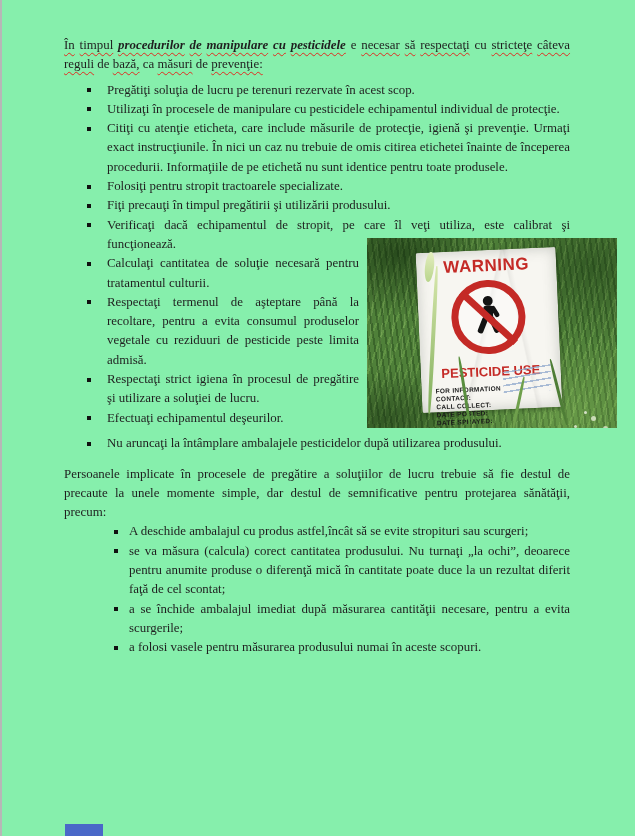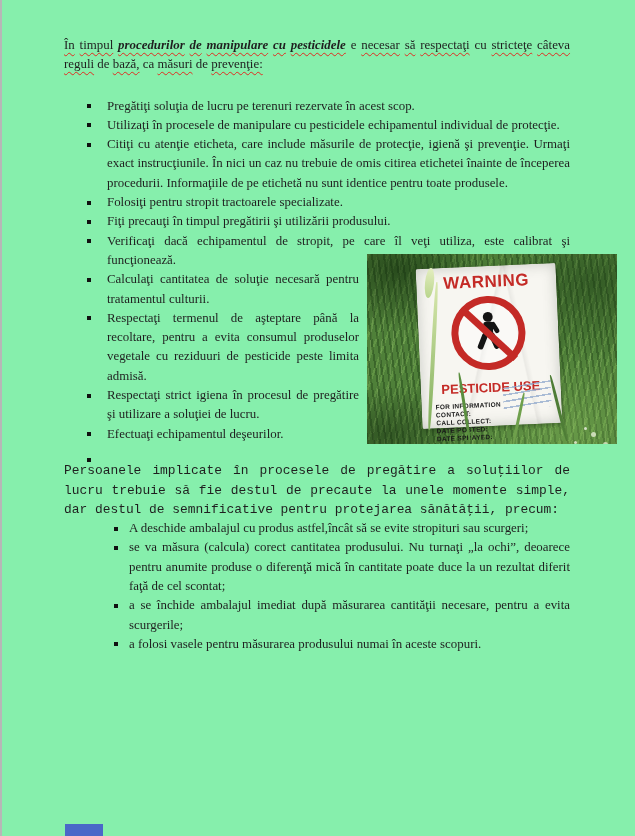--- a/index.html
+++ b/index.html
@@ -8,31 +8,31 @@
     font-family:"Liberation Serif","DejaVu Serif",serif;
     color:#1f1f1f;overflow:hidden;
   }
   .page{position:relative;width:635px;height:836px;background:#86efac;overflow:hidden;padding-left:46px;}
   .edge-line{position:absolute;left:0;top:0;width:2px;height:836px;background:var(--edge,#b7b7b7);}
   .content{
     position:absolute;left:64px;top:36px;width:506px;
     font-size:12.9px;line-height:19.3px;text-align:justify;
   }
   .para{margin:0;}
-  .p2{margin-top:11px;font-family:Liberation Mono, monospace;}
+  .p2{margin-top:11px;}
   .bi{font-weight:bold;font-style:italic;}
   .sp{
     text-decoration-line:underline;
     text-decoration-style:wavy;
     text-decoration-color:#e02b20;
     text-decoration-thickness:1px;
     text-underline-offset:2.5px;
     text-decoration-skip-ink:none;
   }
-  .list1{margin-top:22px;}
+  .list1{margin-top:6px;}
   .item{position:relative;padding-left:43px;text-align:justify;}
   .item .bul{position:absolute;left:23px;top:7.5px;width:4px;height:4px;background:#111;}
   .list2 .item{padding-left:65px;}
   .list2 .item .bul{left:50px;}
   .item.clr{clear:right;}
 
   
   figure.photo{
     float:right;width:250px;height:190px;
     margin:-16px -47px 6px 8px;padding:0;
@@ -154,21 +154,21 @@
         <div class="blade b3"></div>
         <div class="blade b4"></div>
         <div class="flowers"></div>
       </figure>
     <div class="item"><span class="bul"></span></div>
         <div class="item"><span class="bul"></span><span class="txt">Calculaţi cantitatea de soluţie necesară pentru tratamentul culturii.</span></div>
         <div class="item"><span class="bul"></span><span class="txt">Respectaţi termenul de aşteptare până la recoltare, pentru a evita consumul produselor vegetale cu reziduuri de pesticide peste limita admisă.</span></div>
         <div class="item"><span class="bul"></span><span class="txt">Respectaţi strict igiena în procesul de pregătire şi utilizare a soluţiei de lucru.</span></div>
         <div class="item"><span class="bul"></span></div>
         <div class="item"><span class="bul"></span><span class="txt">Efectuaţi echipamentul deşeurilor.</span></div>
-        <div class="item clr"><span class="bul"></span></div>
+        <div class="item clr"><span class="bul"></span><span class="txt">Nu aruncaţi la întâmplare ambalajele pesticidelor după utilizarea produsului.</span></div>
       </div>
 
     <p class="para p2">Persoanele implicate în procesele de pregătire a soluţiilor de lucru trebuie să fie destul de precaute la unele momente simple, dar destul de semnificative pentru protejarea sănătăţii, precum:</p>
 
     <div class="list2" id="list2">
         <div class="item"><span class="bul"></span><span class="txt">A deschide ambalajul cu produs astfel,încât să se evite stropituri sau scurgeri;</span></div>
         <div class="item"><span class="bul"></span></div>
         <div class="item"><span class="bul"></span><span class="txt">se va măsura (calcula) corect cantitatea produsului. Nu turnaţi „la ochi”, deoarece pentru anumite produse o diferenţă mică în cantitate poate duce la un rezultat diferit faţă de cel scontat;</span></div>
         <div class="item"><span class="bul"></span><span class="txt">a se închide ambalajul imediat după măsurarea cantităţii necesare, pentru a evita scurgerile;</span></div>
         <div class="item"><span class="bul"></span><span class="txt">a folosi vasele pentru măsurarea produsului numai în aceste scopuri.</span></div>

